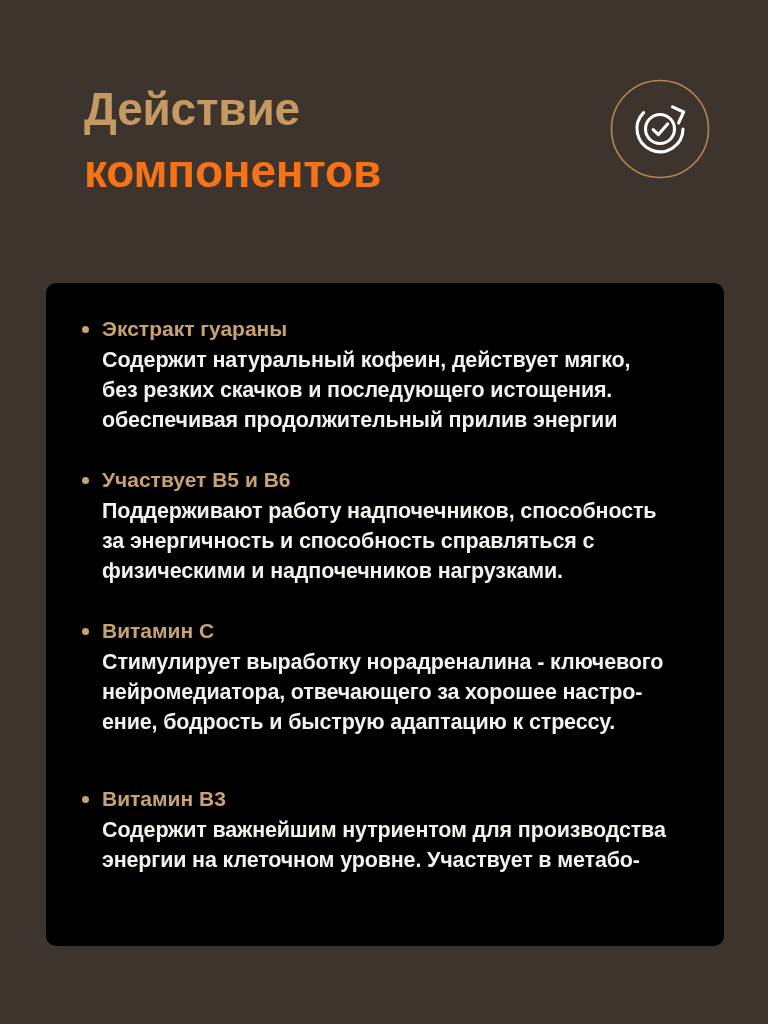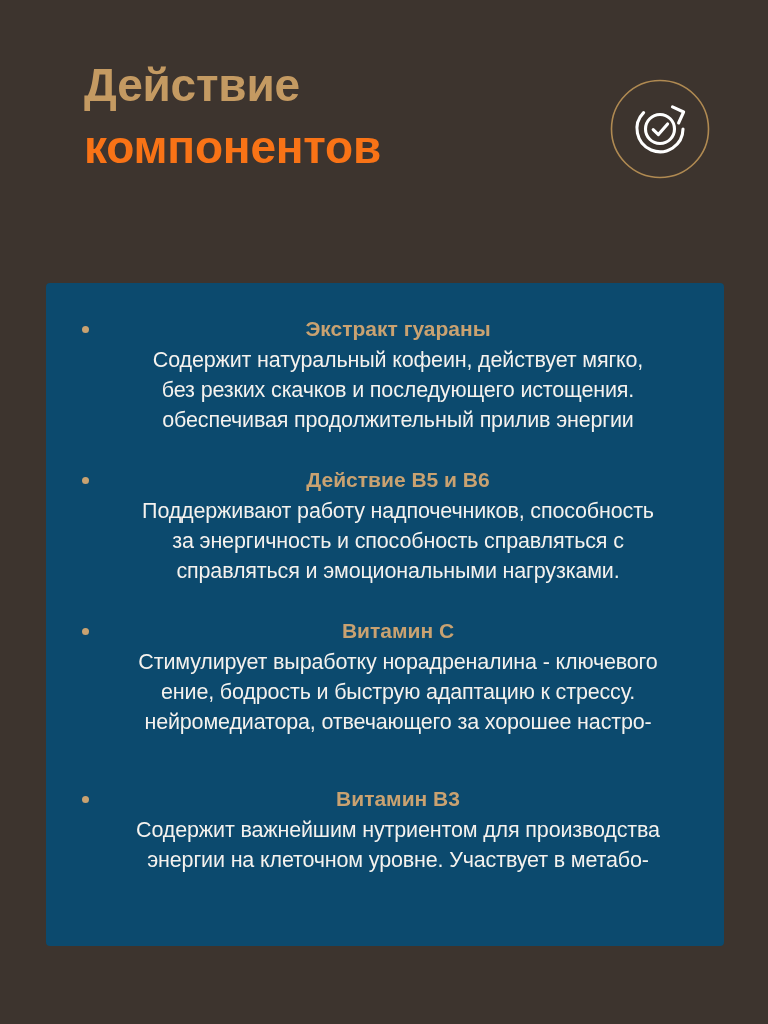--- a/index.html
+++ b/index.html
@@ -29,21 +29,21 @@
     position: absolute;
     left: 0;
     top: 0;
     width: 768px;
     height: 240px;
   }
 
   .title-block {
     position: absolute;
     left: 84px;
-    top: 54px;
+    top: 78px;
     width: 470px;
   }
 
   .title-line {
     display: block;
     font-size: 46px;
     font-weight: 700;
     letter-spacing: -0.2px;
     line-height: 62px;
     white-space: nowrap;
@@ -67,24 +67,23 @@
     height: 100px;
   }
 
   
   .card {
     position: absolute;
     left: 46px;
     top: 283px;
     width: 678px;
     height: 663px;
-    background: #0c4a6e;
-    border-radius: 4px;
+    background: #000000;
+    border-radius: 10px;
     padding: 32px 30px 0 30px;
-    text-align: center;
   }
 
   .items {
     list-style: none;
   }
 
   .item {
     position: relative;
     margin-bottom: 31px;
   }
@@ -120,20 +119,21 @@
     font-weight: 400;
     line-height: 30px;
     padding-left: 26px;
     margin-top: 2px;
     letter-spacing: -0.15px;
   }
 
   .item-body .ln {
     display: block;
     white-space: nowrap;
+    font-weight: bold;
   }
 </style>
 </head>
 <body>
 
 <div class="page">
 
   <div class="header">
 
     <div class="title-block">
@@ -169,38 +169,38 @@
         <span class="item-body">
           <span class="ln">Содержит натуральный кофеин, действует мягко,</span>
           <span class="ln">без резких скачков и последующего истощения.</span>
           <span class="ln">обеспечивая продолжительный прилив энергии</span>
         </span>
       </li>
 
       <li class="item">
         <span class="item-heading">
           <span class="bullet"></span>
-          <span>Действие B5 и B6</span>
+          <span>Участвует B5 и B6</span>
         </span>
         <span class="item-body">
           <span class="ln">Поддерживают работу надпочечников, способность</span>
           <span class="ln">за энергичность и способность справляться с</span>
-          <span class="ln">справляться и эмоциональными нагрузками.</span>
+          <span class="ln">физическими и надпочечников нагрузками.</span>
         </span>
       </li>
 
       <li class="item">
         <span class="item-heading">
           <span class="bullet"></span>
           <span>Витамин C</span>
         </span>
         <span class="item-body">
           <span class="ln">Стимулирует выработку норадреналина - ключевого</span>
+          <span class="ln">нейромедиатора, отвечающего за хорошее настро-</span>
           <span class="ln">ение, бодрость и быструю адаптацию к стрессу.</span>
-          <span class="ln">нейромедиатора, отвечающего за хорошее настро-</span>
         </span>
       </li>
 
       <li class="item">
         <span class="item-heading">
           <span class="bullet"></span>
           <span>Витамин B3</span>
         </span>
         <span class="item-body">
           <span class="ln">Содержит важнейшим нутриентом для производства</span>

